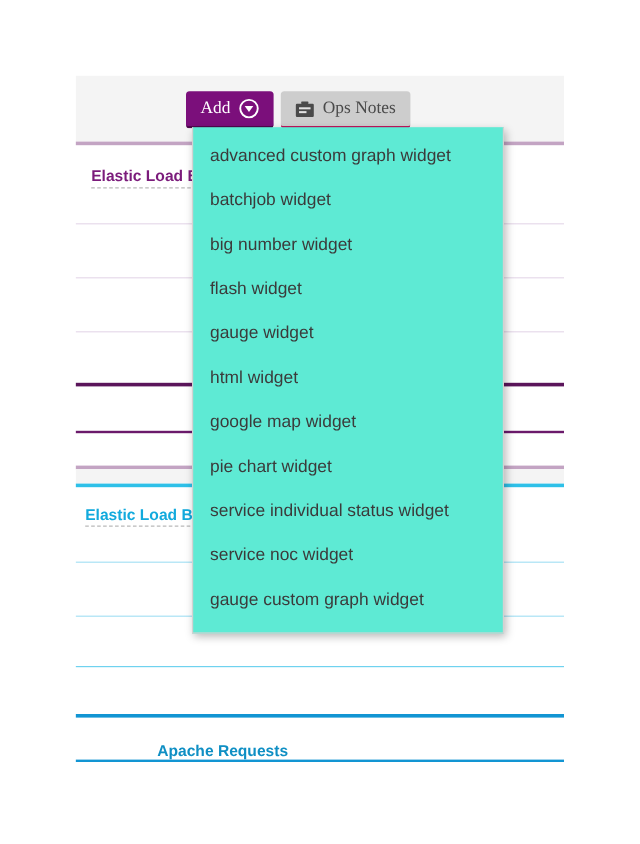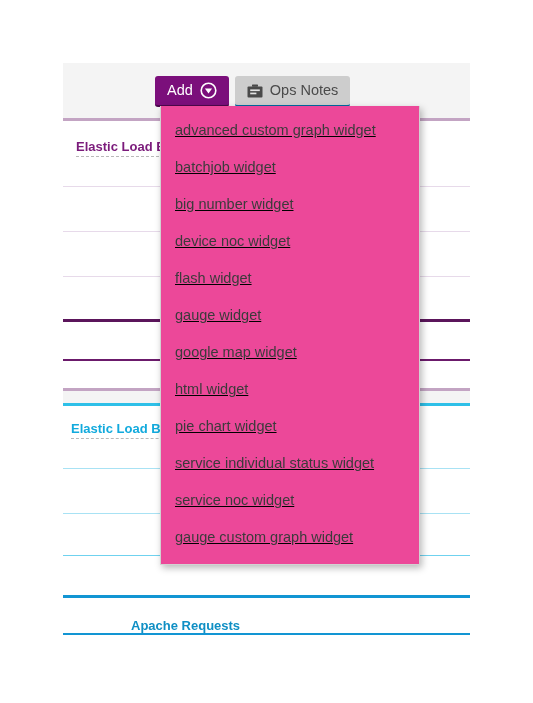--- a/index.html
+++ b/index.html
@@ -74,53 +74,52 @@
   }
   .tbtn {
     display: inline-flex;
     align-items: center;
     gap: 7px;
     height: 31px;
     box-sizing: border-box;
     padding: 0 12px;
     border: none;
     border-radius: 3px;
-    font-family: Liberation Sans, sans-serif;
+    font-family: Liberation Serif, serif;
     font-size: 14.5px;
     cursor: pointer;
     white-space: nowrap;
   }
   .tbtn-primary {
     background: #7b0f7b;
     color: #ffffff;
     border-bottom: 2px solid #4d084d;
   }
   .tbtn-secondary {
     background: #cdcdcd;
     color: #4a4a4a;
-    border-bottom: 2px solid #0369a1;
+    border-bottom: 2px solid #be185d;
   }
   .tbtn .label { line-height: 1; }
 
   .icon { display: inline-flex; align-items: center; justify-content: center; }
 
   
   #add-widget-menu {
     position: absolute;
     left: 160px;
     top: 106px;
     width: 260px;
-    background: #ec4899;
+    background: #5eead4;
     border: 1px solid #d2d2d2;
     border-top: none;
     box-shadow: 2px 3px 7px rgba(0,0,0,0.28);
     z-index: 40;
     padding: 6px 0 8px 0;
     box-sizing: border-box;
-    text-decoration: underline;
   }
   .menu-item {
     display: block;
     padding: 9px 0 9px 14px;
     font-size: 14.5px;
     color: #3b3b3b;
     line-height: 19px;
     white-space: nowrap;
     cursor: pointer;
   }
@@ -182,22 +181,21 @@
     </span>
     <span class="label">Ops Notes</span>
   </button>
 
 </div>
 
 <div id="add-widget-menu">
   <div class="menu-item">advanced custom graph widget</div>
   <div class="menu-item">batchjob widget</div>
   <div class="menu-item">big number widget</div>
-  <div class="menu-item">device noc widget</div>
   <div class="menu-item">flash widget</div>
   <div class="menu-item">gauge widget</div>
+  <div class="menu-item">html widget</div>
   <div class="menu-item">google map widget</div>
-  <div class="menu-item">html widget</div>
   <div class="menu-item">pie chart widget</div>
   <div class="menu-item">service individual status widget</div>
   <div class="menu-item">service noc widget</div>
   <div class="menu-item">gauge custom graph widget</div>
 </div>
 
 </body></html>

